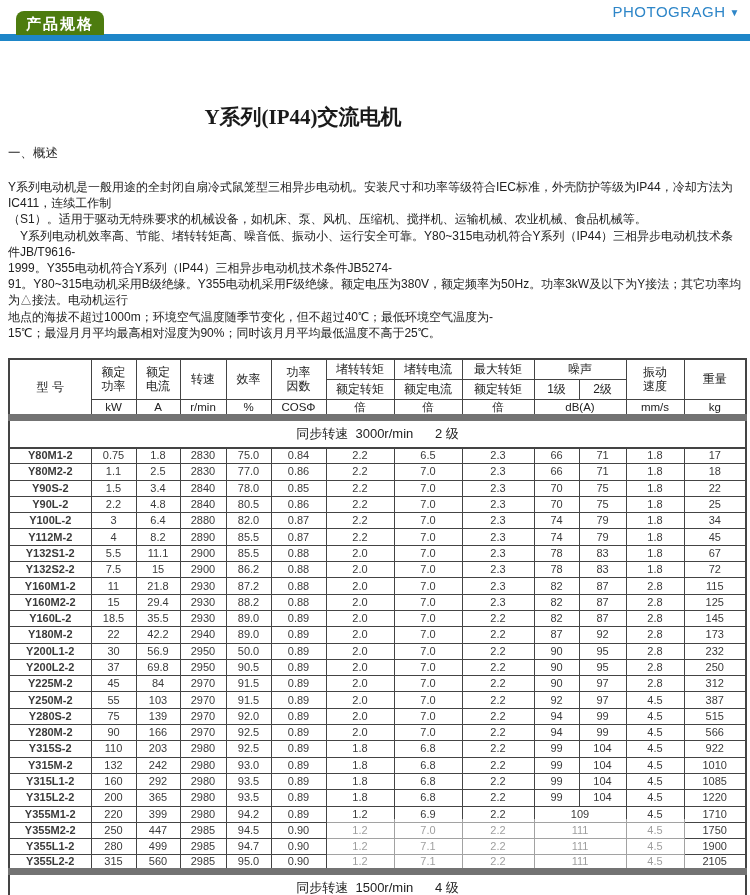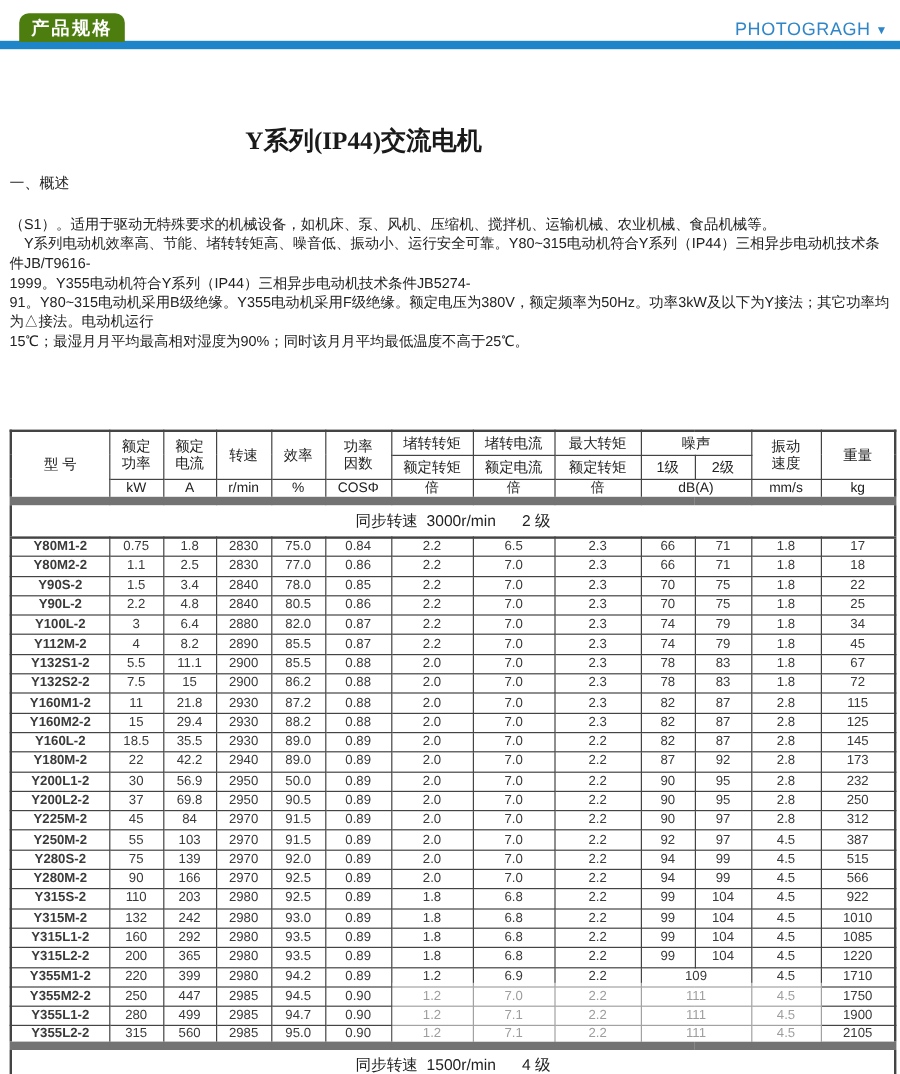--- a/index.html
+++ b/index.html
@@ -9,21 +9,21 @@
   }
   
   .tab {
     position:absolute; left:16px; top:11px; width:88px; height:24px;
     background:#4d7c0f; border-radius:8px 8px 0 0;
     color:#fff; font-size:15px; font-weight:bold; letter-spacing:2px;
     text-align:center; line-height:25px; z-index:2;
   }
   .topbar { position:absolute; left:0; top:34px; width:750px; height:7px; background:#1e86c8; }
   .menu {
-    position:absolute; right:10px; top:16px; color:#2e86c8;
+    position:absolute; right:10px; top:3px; color:#2e86c8;
     font-size:15px; letter-spacing:0.5px; cursor:pointer;
   }
   .menu .arrow { font-size:10px; margin-left:4px; position:relative; top:-1px; }
   
   .title {
     position:absolute; left:0; top:103px; width:606px; margin:0;
     text-align:center; font-family:"Liberation Serif", serif;
     font-size:21px; font-weight:bold; color:#1a1a1a;
   }
   .section-heading { position:absolute; left:8px; top:145px; font-size:12.5px; color:#222; }
@@ -65,24 +65,26 @@
 
 <div class="tab">产品规格</div>
 <div class="topbar"></div>
 <div class="menu">
   <span>PHOTOGRAGH</span><span class="arrow">▼</span>
 </div>
 
 <h1 class="title">Y系列(IP44)交流电机</h1>
 <div class="section-heading">一、概述</div>
 <div class="paragraphs" id="paragraphs">
+    <div class="pline">Y系列电动机是一般用途的全封闭自扇冷式鼠笼型三相异步电动机。安装尺寸和功率等级符合IEC标准，外壳防护等级为IP44，冷却方法为IC411，连续工作制</div>
     <div class="pline">（S1）。适用于驱动无特殊要求的机械设备，如机床、泵、风机、压缩机、搅拌机、运输机械、农业机械、食品机械等。</div>
     <div class="pline">　Y系列电动机效率高、节能、堵转转矩高、噪音低、振动小、运行安全可靠。Y80~315电动机符合Y系列（IP44）三相异步电动机技术条件JB/T9616-</div>
     <div class="pline">1999。Y355电动机符合Y系列（IP44）三相异步电动机技术条件JB5274-</div>
     <div class="pline">91。Y80~315电动机采用B级绝缘。Y355电动机采用F级绝缘。额定电压为380V，额定频率为50Hz。功率3kW及以下为Y接法；其它功率均为△接法。电动机运行</div>
+    <div class="pline">地点的海拔不超过1000m；环境空气温度随季节变化，但不超过40℃；最低环境空气温度为-</div>
     <div class="pline">15℃；最湿月月平均最高相对湿度为90%；同时该月月平均最低温度不高于25℃。</div>
   </div>
 
 <table class="spec">
   <colgroup>
     <col style="width:82px">
       <col style="width:45px">
       <col style="width:44px">
     <col style="width:46px">
       <col style="width:45px">

